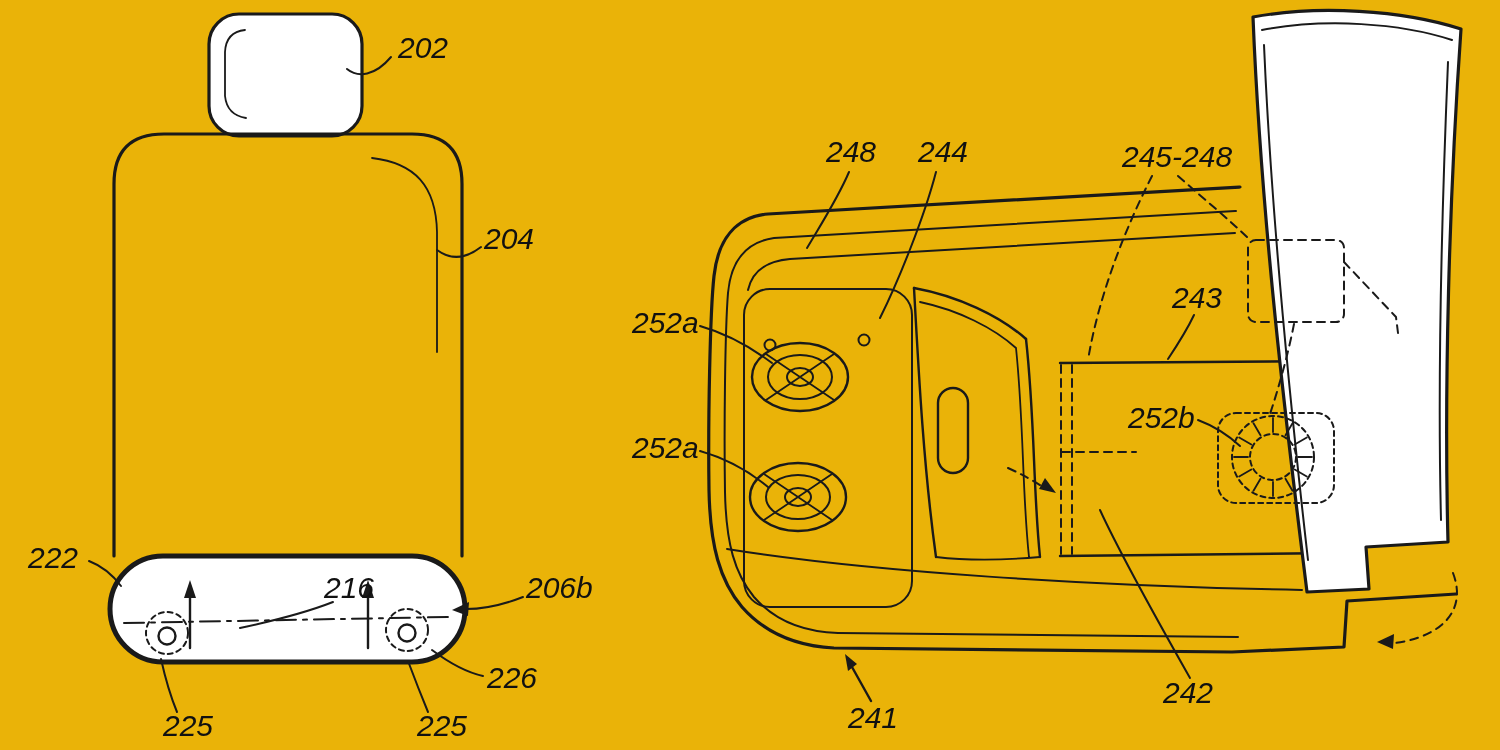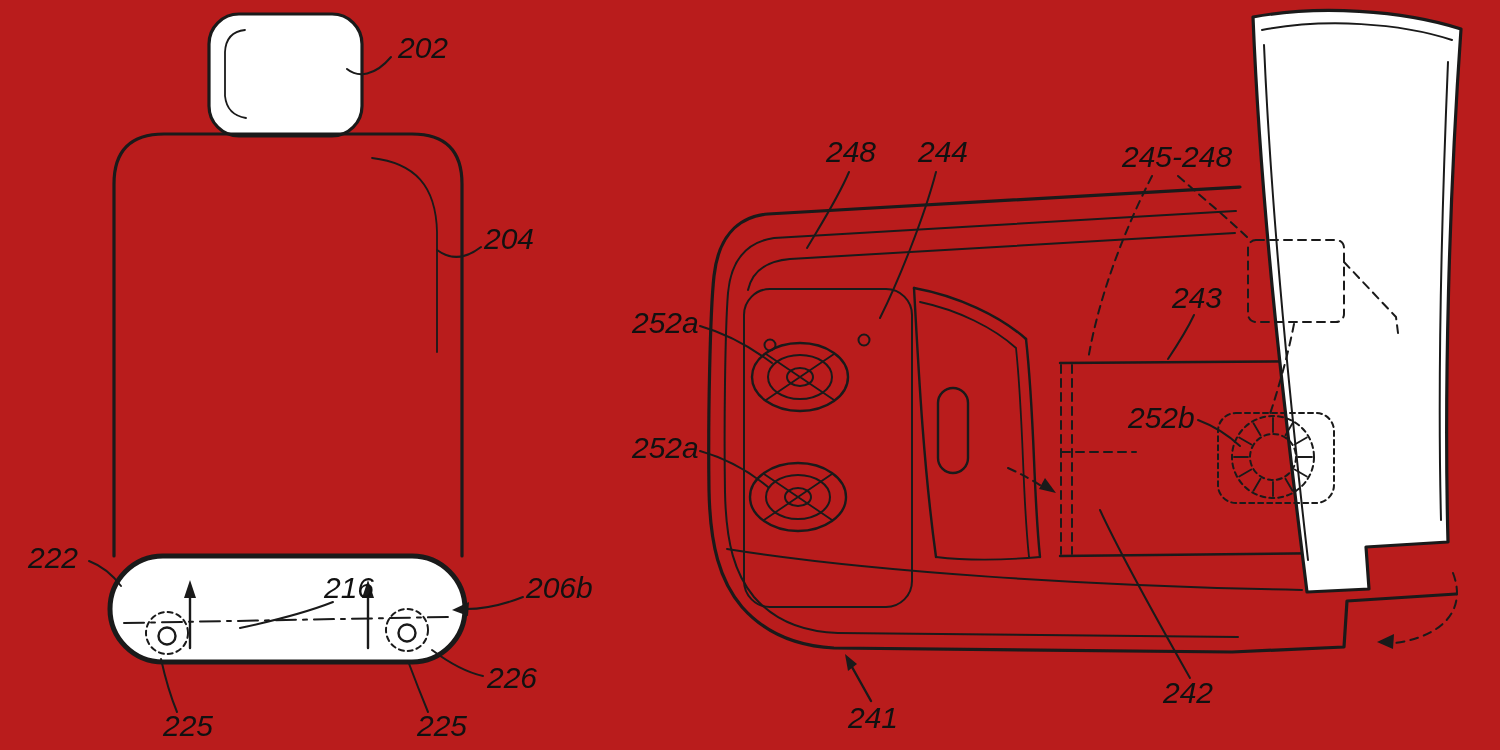--- a/index.html
+++ b/index.html
@@ -1,16 +1,16 @@
 <!DOCTYPE html>
 <html><head>
 <meta charset="utf-8">
 <style>
   html,body{margin:0;padding:0;background:#ffffff;}
-  .page{position:relative;width:1500px;height:750px;background:#b91c1c;overflow:hidden;
+  .page{position:relative;width:1500px;height:750px;background:#eab308;overflow:hidden;
         font-family:"Liberation Sans",sans-serif;}
   svg{position:absolute;inset:0;}
   .s3  {stroke:#1a1a1a;stroke-width:3.2;fill:none;stroke-linecap:round;stroke-linejoin:round;}
   .s24 {stroke:#1a1a1a;stroke-width:2.4;fill:none;stroke-linecap:round;stroke-linejoin:round;}
   .s2  {stroke:#1a1a1a;stroke-width:2;fill:none;stroke-linecap:round;stroke-linejoin:round;}
   .s18 {stroke:#1a1a1a;stroke-width:1.8;fill:none;stroke-linecap:round;stroke-linejoin:round;}
   .bold{stroke:#1a1a1a;stroke-width:5;fill:#ffffff;stroke-linejoin:round;}
   .fillw{fill:#ffffff;}
   .dash {stroke-dasharray:8 6;}
   .dashc{stroke-dasharray:5 4;}

